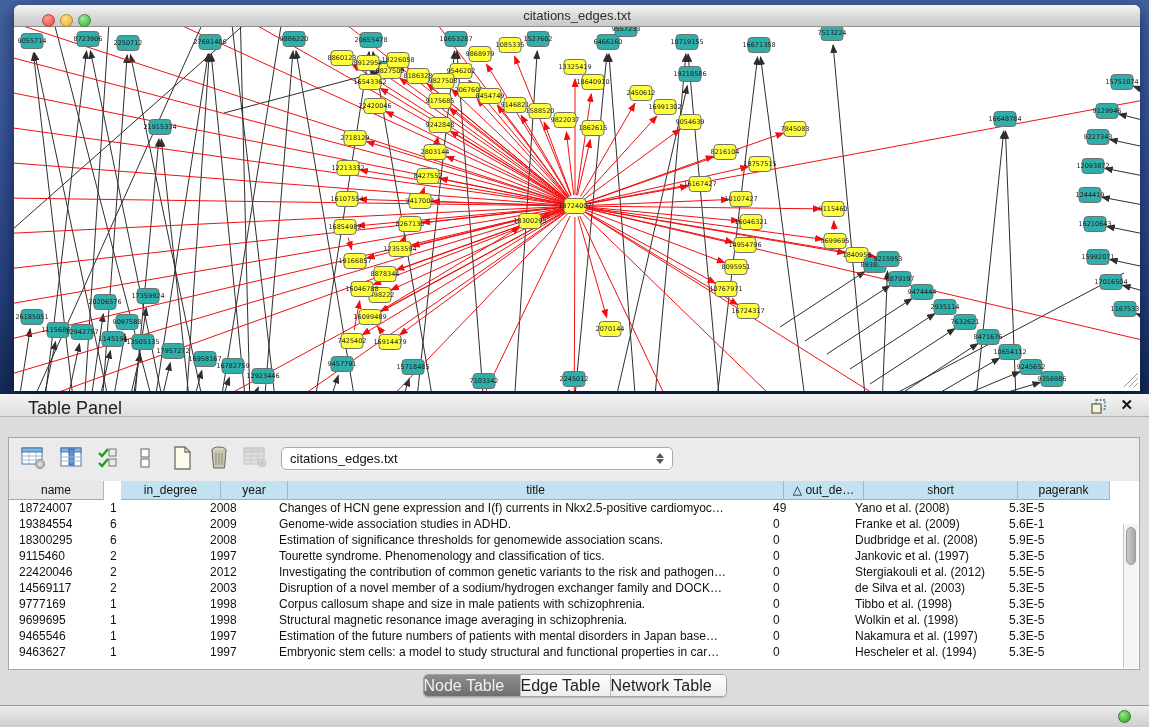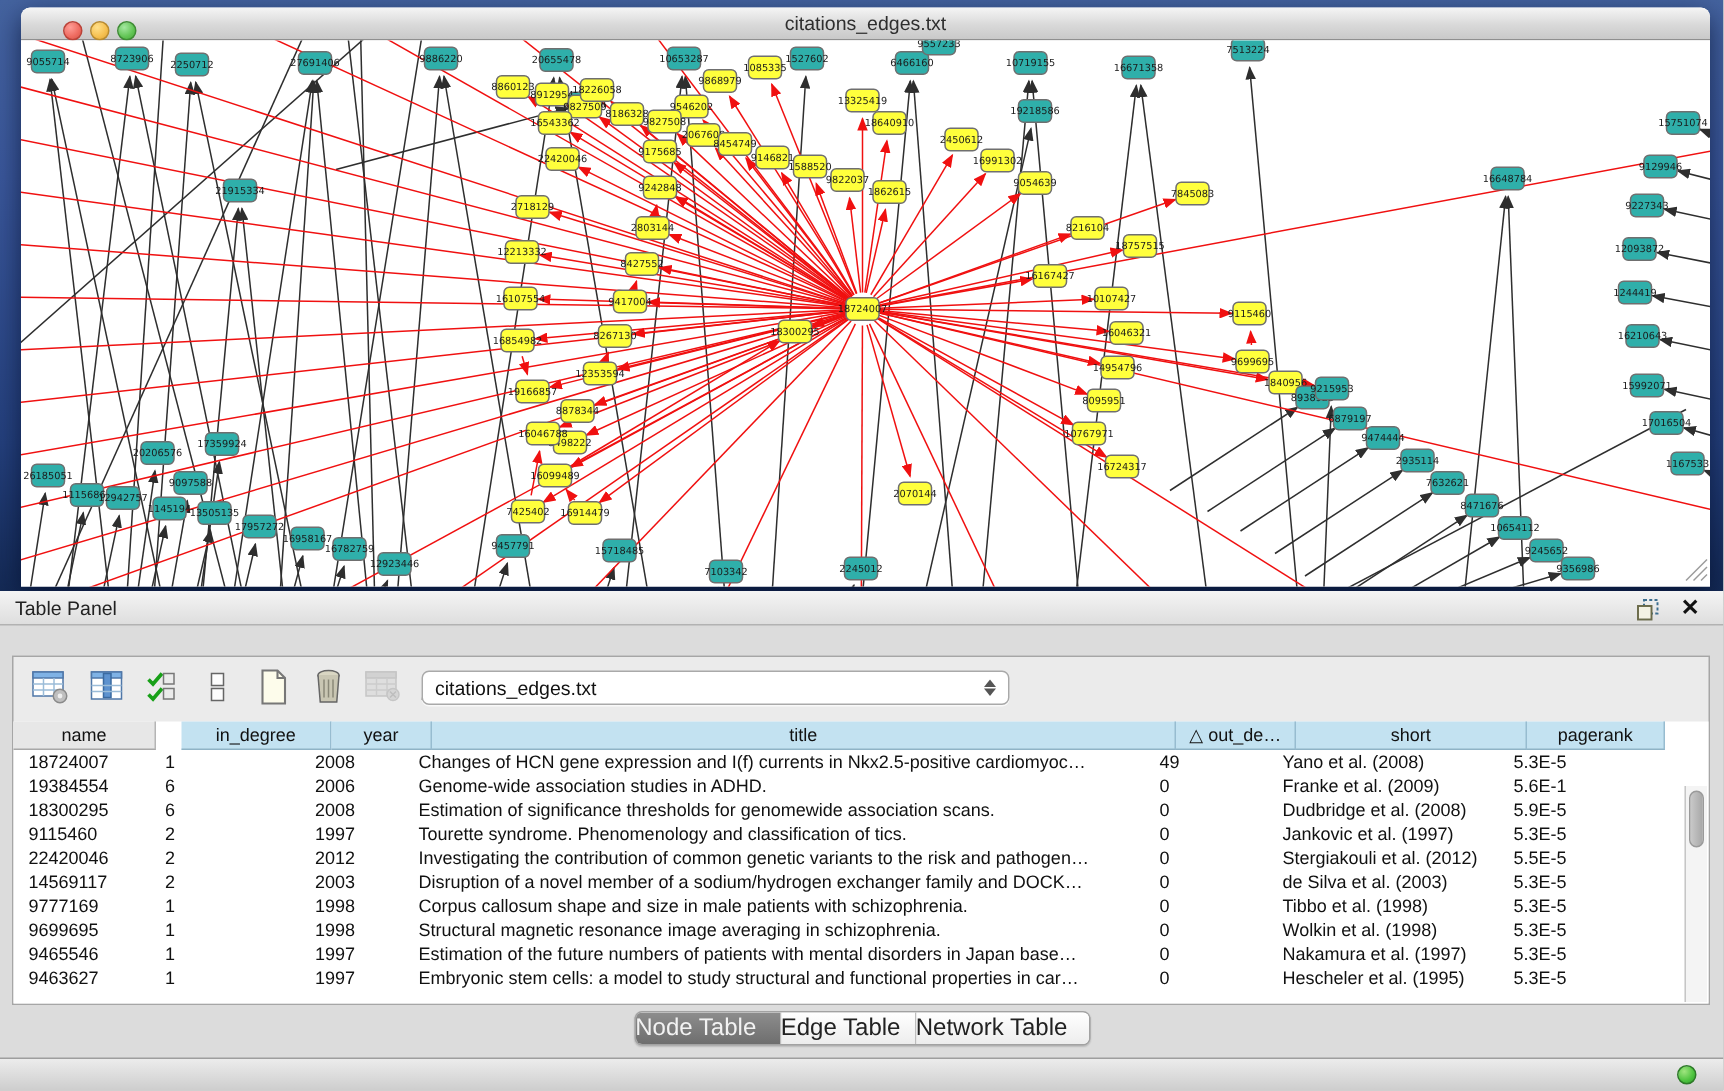--- a/index.html
+++ b/index.html
@@ -17,21 +17,21 @@
             border-bottom:1px solid #8f8f8f;border-radius:6px 6px 0 0;}
   .title{position:absolute;left:0;right:0;top:3px;text-align:center;font-size:13px;color:#2e2e2e;}
   .tl{position:absolute;top:9px;width:13px;height:13px;border-radius:50%;}
   .tl.red{left:28px;background:radial-gradient(circle at 35% 30%,#ff9d96,#ee6a5f 60%,#ce5347);border:1px solid #ba4238;}
   .tl.yel{left:46px;background:radial-gradient(circle at 35% 30%,#ffe08a,#f5bf4f 60%,#d9a33a);border:1px solid #b98b2e;}
   .tl.grn{left:64px;background:radial-gradient(circle at 35% 30%,#a4e8a0,#61c454 60%,#4aa73e);border:1px solid #3e8c34;}
   #graph{position:absolute;left:0;top:22px;width:1126px;height:364px;background:#ffffff;display:block;}
   
   .panel-header{position:absolute;left:0;top:394px;width:1149px;height:23px;
                 background:linear-gradient(180deg,#f4f4f4,#dedede);border-bottom:1px solid #b2b2b2;}
-  .panel-title{position:absolute;left:10px;top:4px;font-size:13px;color:#222;}
+  .panel-title{position:absolute;left:28px;top:4px;font-size:18px;color:#222;}
   .float-btn{position:absolute;right:42px;top:4px;width:16px;height:16px;cursor:pointer;}
   .close-btn{position:absolute;right:16px;top:2px;font-size:15px;font-weight:bold;color:#111;cursor:pointer;}
   .panel-box{position:absolute;left:8px;top:437px;width:1132px;height:233px;
              border:1px solid #a6a6a6;background:#ebebeb;}
   .toolbar{position:absolute;left:10px;top:4px;height:36px;display:flex;align-items:center;gap:7px;}
   .tbtn{width:30px;height:30px;display:flex;align-items:center;justify-content:center;cursor:pointer;}
   .combo{position:absolute;left:272px;top:9px;width:392px;height:23px;background:#fff;
          border:1px solid #a9a9a9;border-radius:5px;font-size:13px;color:#111;
          display:flex;align-items:center;padding:0 8px;cursor:pointer;box-shadow:0 1px 0 rgba(255,255,255,.7);}
   .combo .lbl{flex:1;overflow:hidden;white-space:nowrap;}
@@ -570,21 +570,21 @@
             <div class="td" style="width: 100px; padding-left: 6px;">1</div>
             <div class="td" style="width: 67px; padding-left: 6px;">2008</div>
             <div class="td" style="width: 496px; padding-left: 8px;">Changes of HCN gene expression and I(f) currents in Nkx2.5-positive cardiomyoc…</div>
             <div class="td" style="width: 80px; padding-left: 6px;">49</div>
             <div class="td" style="width: 154px; padding-left: 8px;">Yano et al. (2008)</div>
             <div class="td" style="width: 92px; padding-left: 8px;">5.3E-5</div>
           </div>
           <div class="tr">
             <div class="td" style="width: 95px; padding-left: 10px;">19384554</div>
             <div class="td" style="width: 100px; padding-left: 6px;">6</div>
-            <div class="td" style="width: 67px; padding-left: 6px;">2006</div>
+            <div class="td" style="width: 67px; padding-left: 6px;">2009</div>
             <div class="td" style="width: 496px; padding-left: 8px;">Genome-wide association studies in ADHD.</div>
             <div class="td" style="width: 80px; padding-left: 6px;">0</div>
             <div class="td" style="width: 154px; padding-left: 8px;">Franke et al. (2009)</div>
             <div class="td" style="width: 92px; padding-left: 8px;">5.6E-1</div>
           </div>
           <div class="tr">
             <div class="td" style="width: 95px; padding-left: 10px;">18300295</div>
             <div class="td" style="width: 100px; padding-left: 6px;">6</div>
             <div class="td" style="width: 67px; padding-left: 6px;">2008</div>
             <div class="td" style="width: 496px; padding-left: 8px;">Estimation of significance thresholds for genomewide association scans.</div>
@@ -645,21 +645,21 @@
             <div class="td" style="width: 80px; padding-left: 6px;">0</div>
             <div class="td" style="width: 154px; padding-left: 8px;">Nakamura et al. (1997)</div>
             <div class="td" style="width: 92px; padding-left: 8px;">5.3E-5</div>
           </div>
           <div class="tr">
             <div class="td" style="width: 95px; padding-left: 10px;">9463627</div>
             <div class="td" style="width: 100px; padding-left: 6px;">1</div>
             <div class="td" style="width: 67px; padding-left: 6px;">1997</div>
             <div class="td" style="width: 496px; padding-left: 8px;">Embryonic stem cells: a model to study structural and functional properties in car…</div>
             <div class="td" style="width: 80px; padding-left: 6px;">0</div>
-            <div class="td" style="width: 154px; padding-left: 8px;">Hescheler et al. (1995)</div>
+            <div class="td" style="width: 154px; padding-left: 8px;">Hescheler et al. (1994)</div>
             <div class="td" style="width: 92px; padding-left: 8px;">5.3E-5</div>
           </div>
         </div>
       <div class="vscroll">
         <div class="vthumb"></div>
       </div>
     </div>
   </div>
 
   <div class="tabs" id="tabs">

